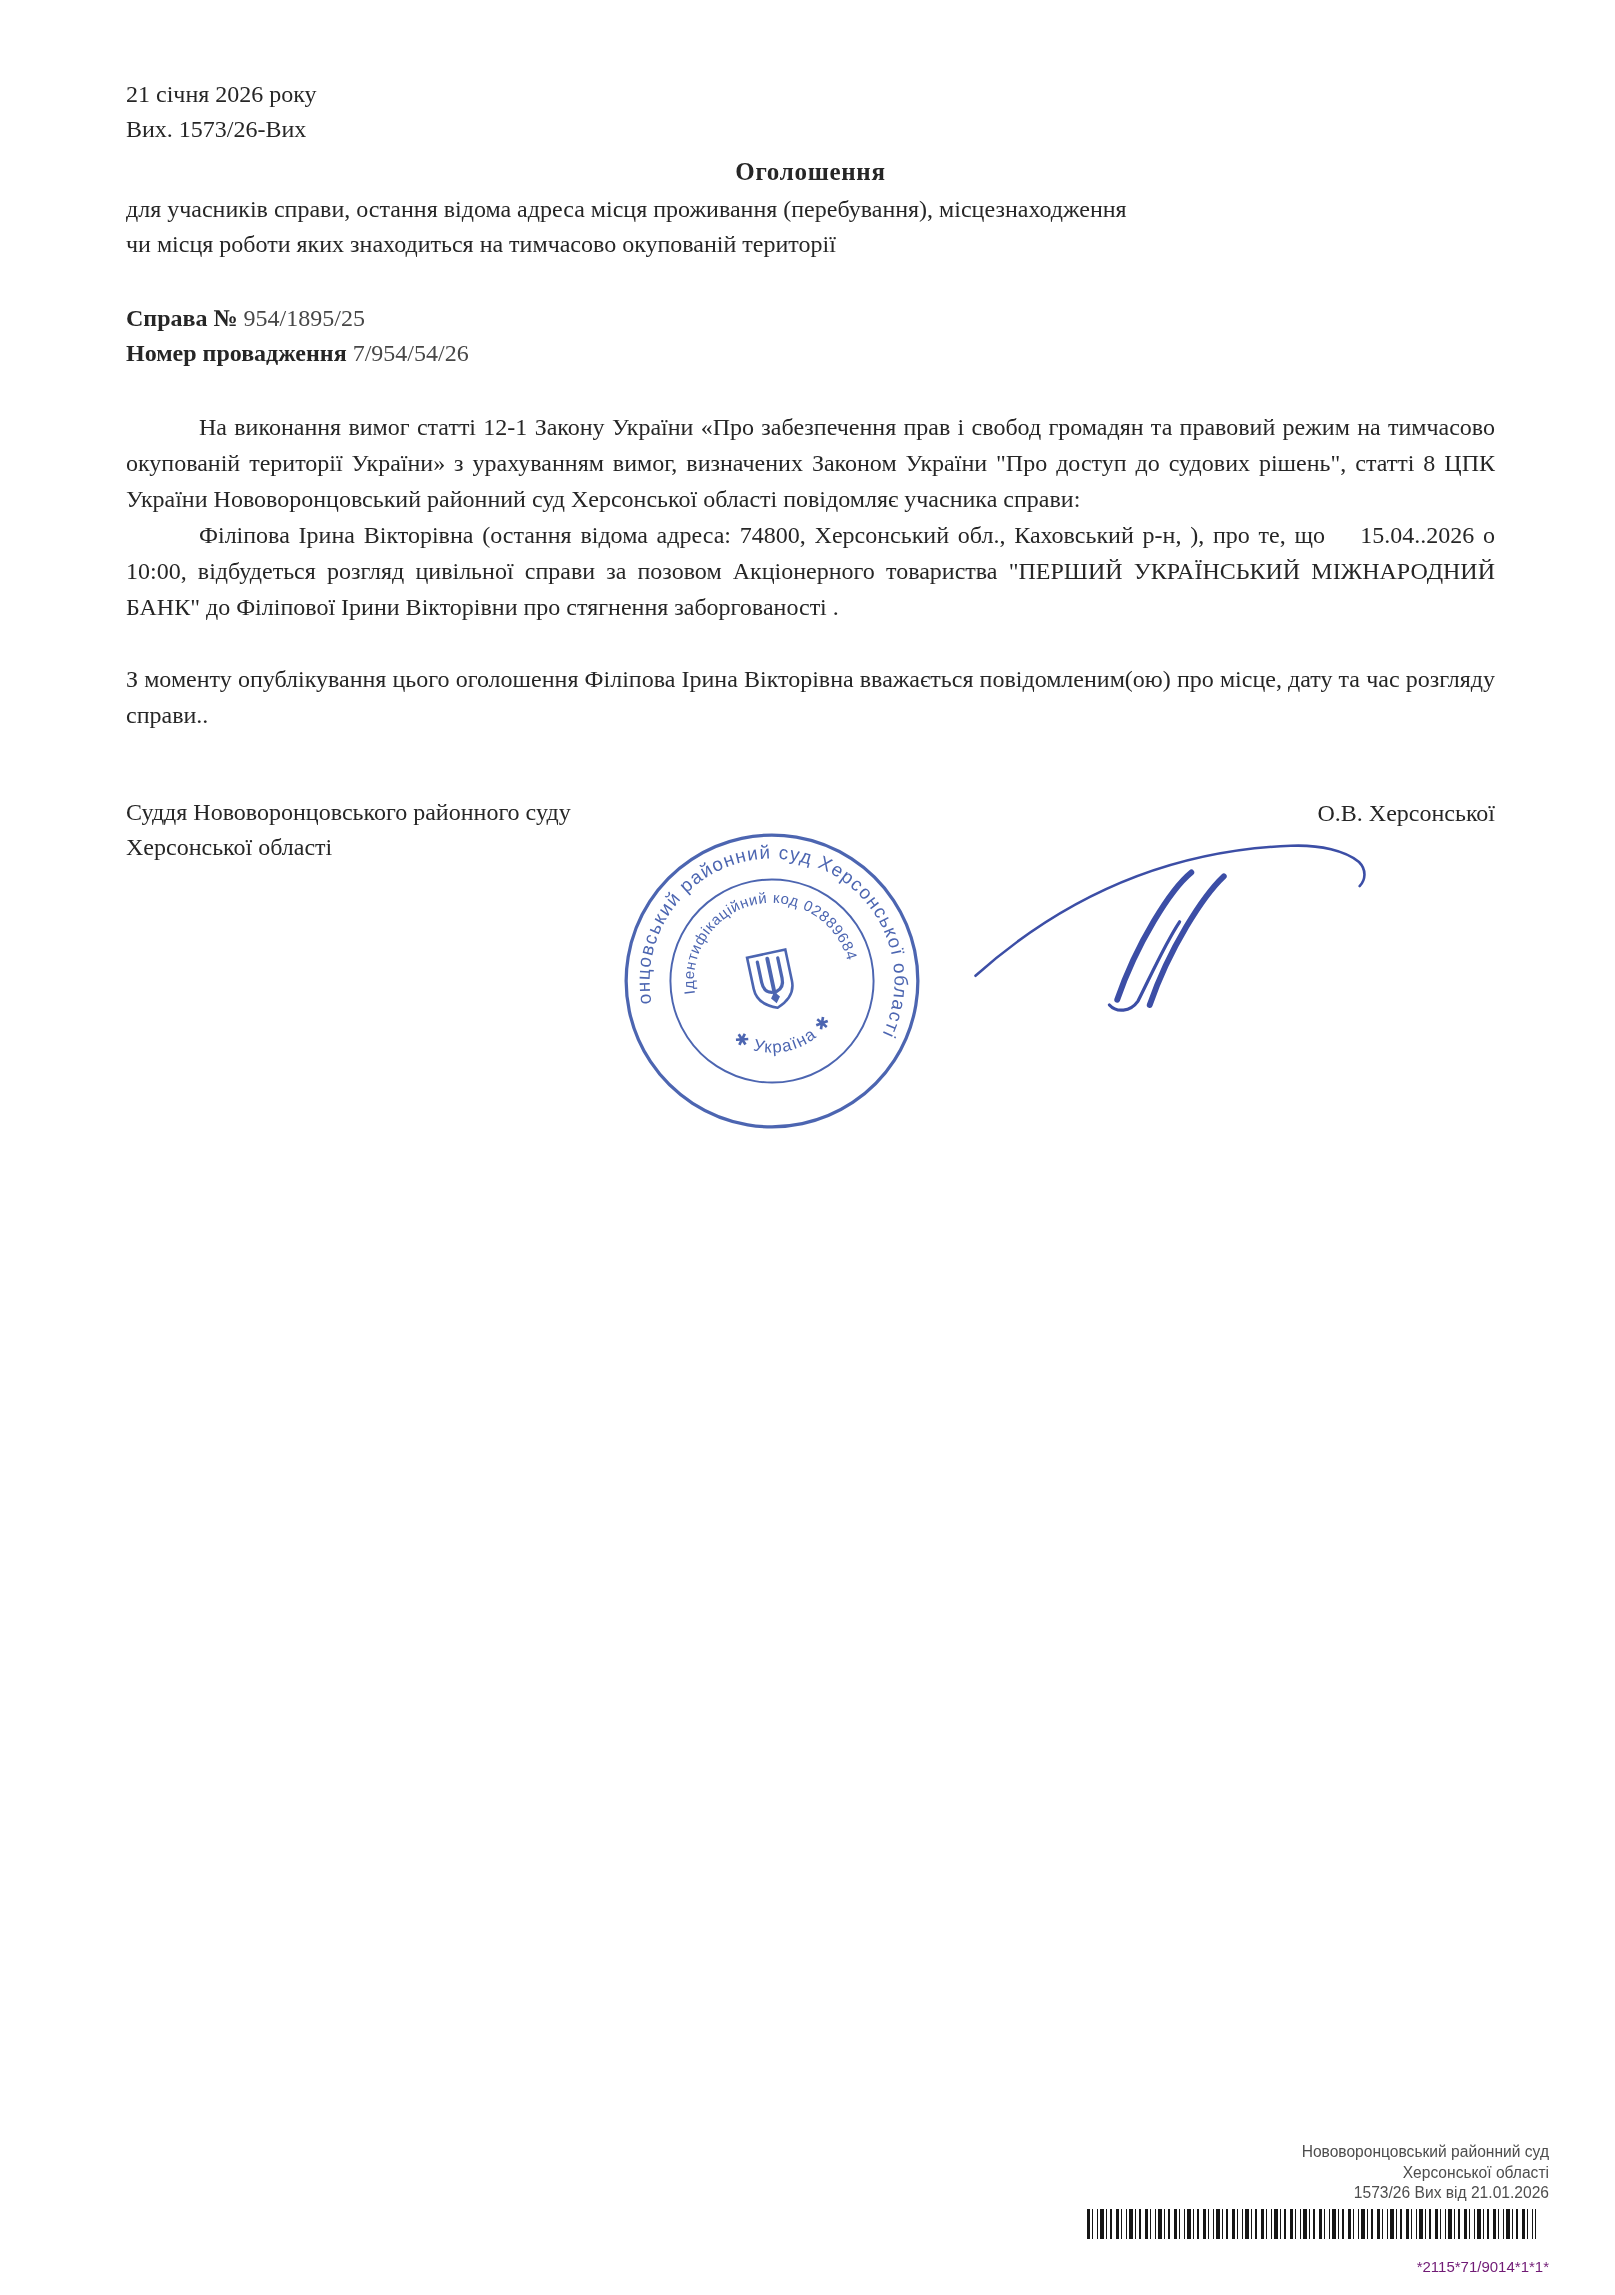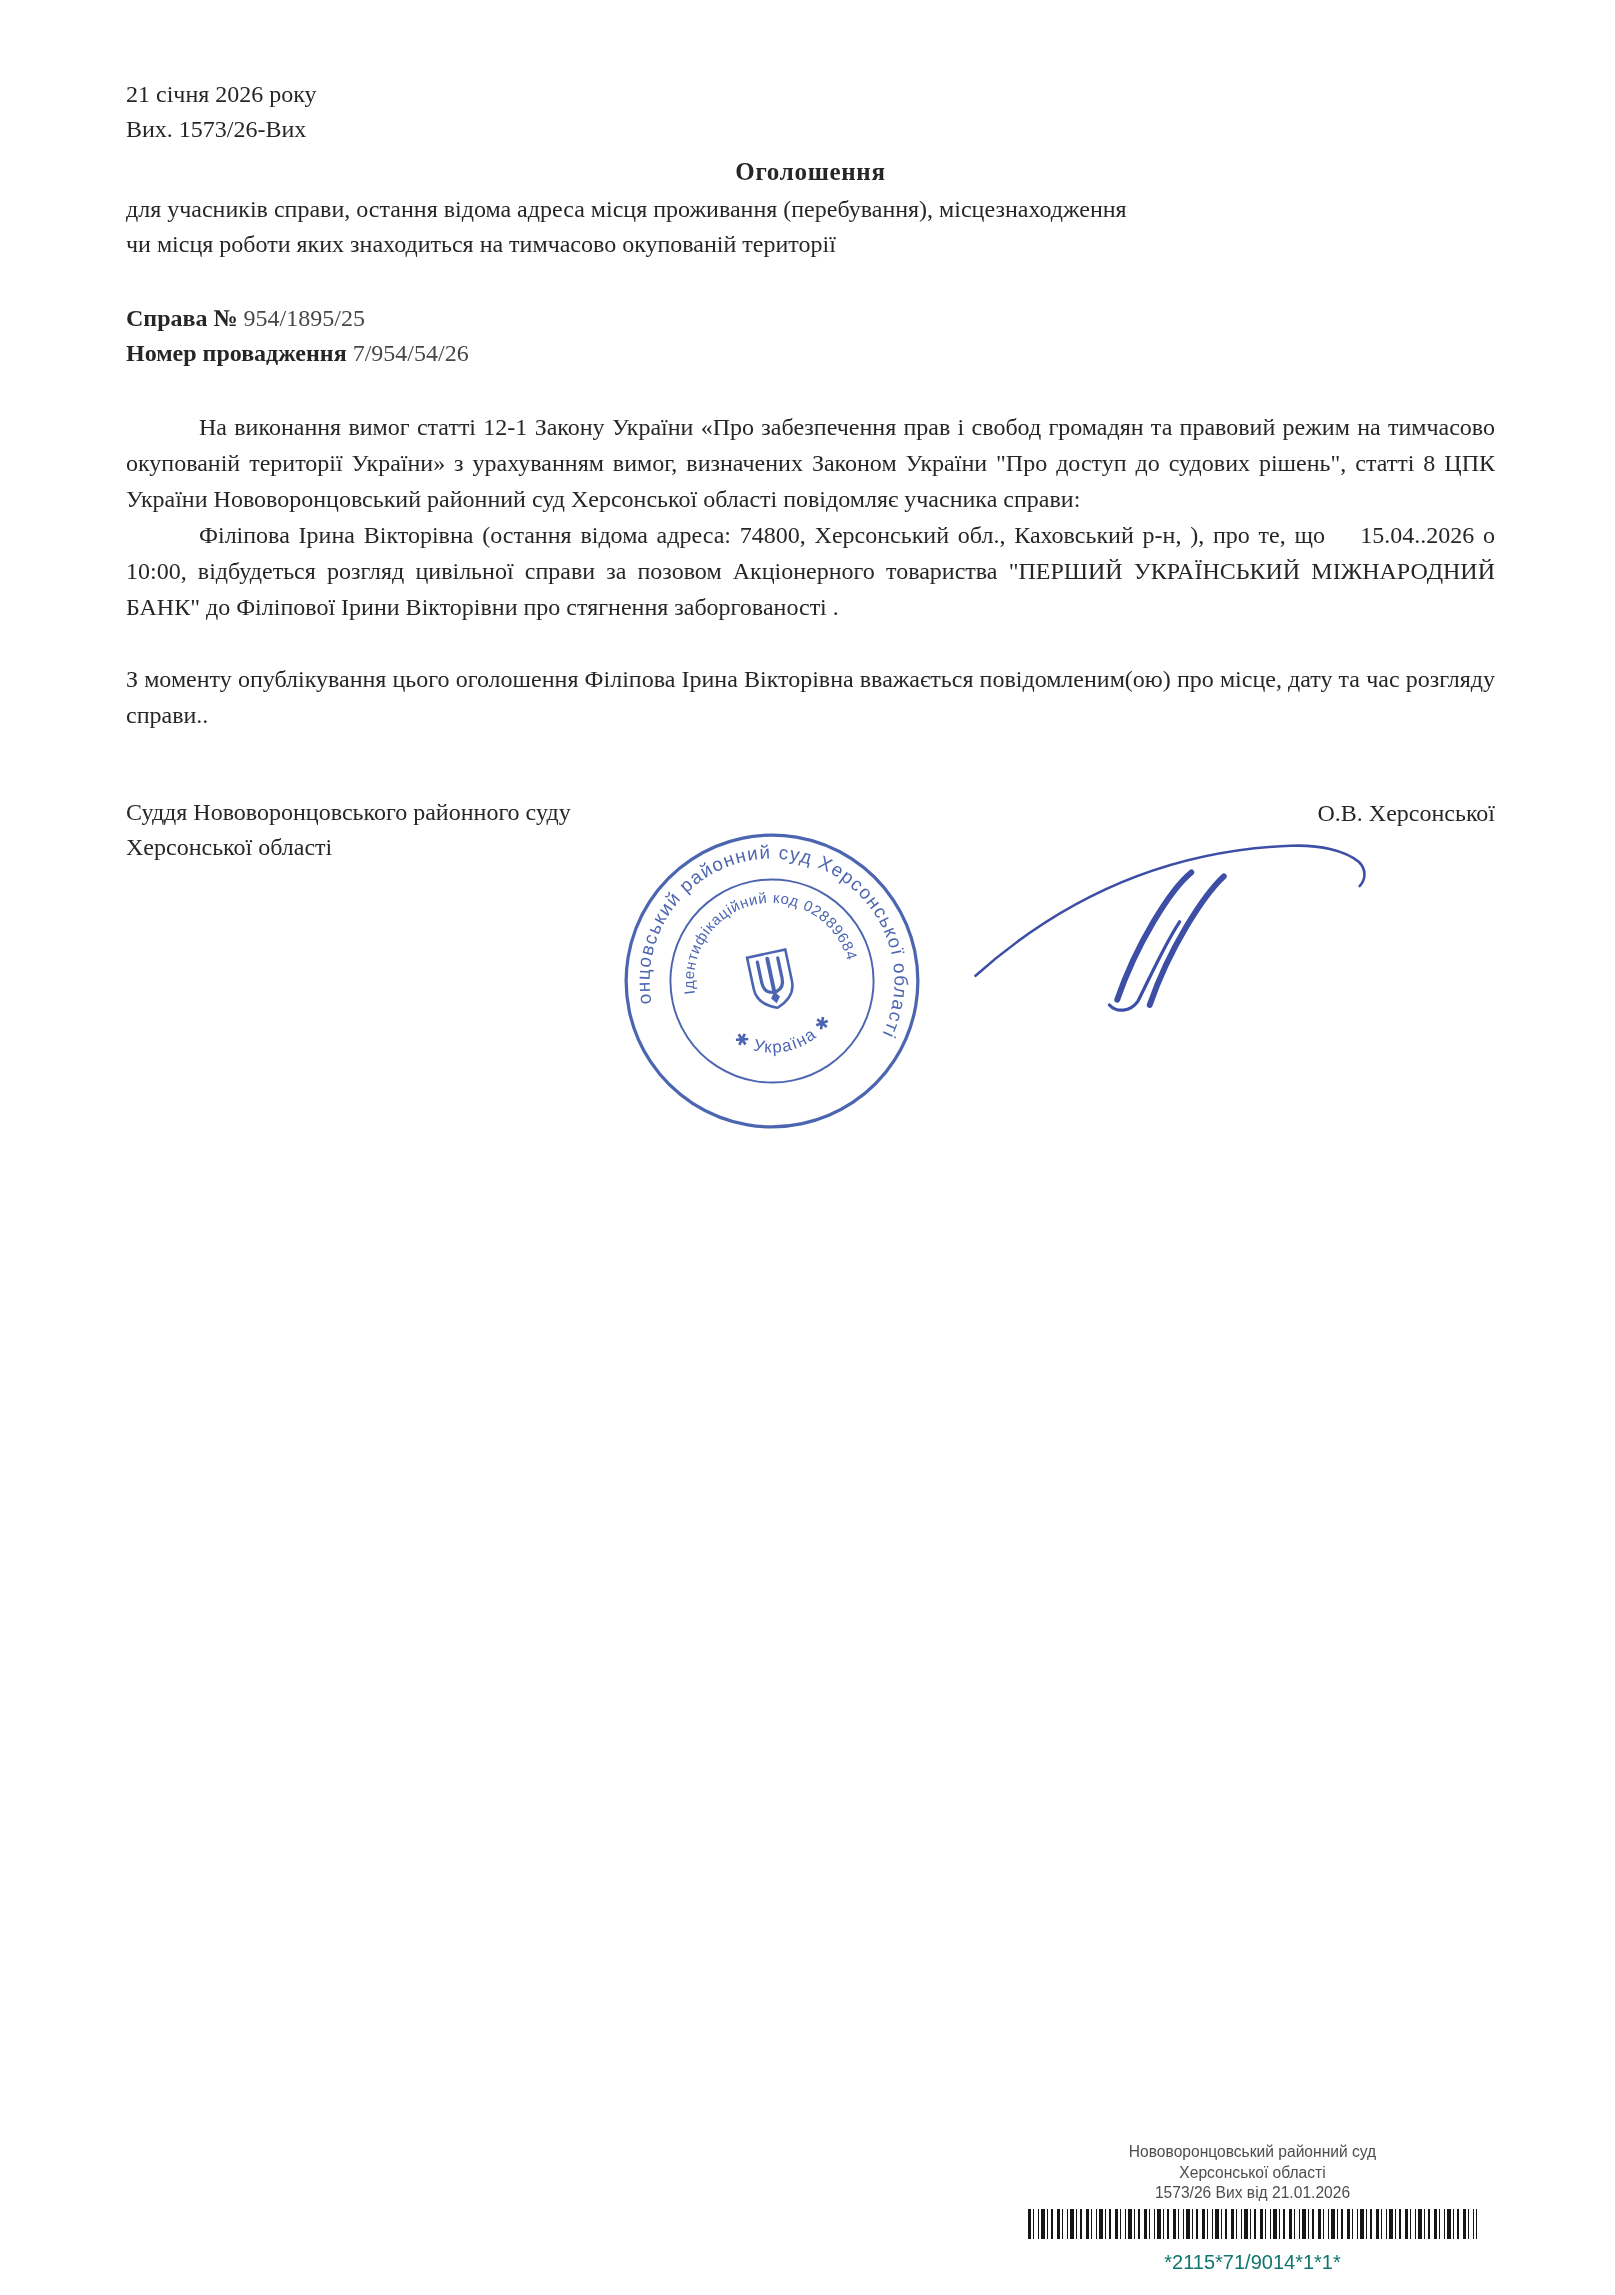--- a/index.html
+++ b/index.html
@@ -43,35 +43,35 @@
   .stamp {
     position:absolute; left:619px; top:828px;
     mix-blend-mode:multiply; opacity:0.88;
   }
   .sig {
     position:absolute; left:956px; top:810px;
     mix-blend-mode:multiply; opacity:0.92;
   }
 
   .footer {
-    position:absolute; left:1015px; top:2142px; width:475px;
+    position:absolute; left:1074px; top:2142px; width:475px;
     font-family:"Liberation Sans", sans-serif;
-    text-align:center; color:#4d4d4d; font-size:15.6px; line-height:1.32;
+    text-align:right; color:#4d4d4d; font-size:15.6px; line-height:1.32;
   }
   .barcode {
     margin:5.2px auto 0 auto; width:449px; height:30px;
     background:repeating-linear-gradient(90deg,
       #161616 0 2.6px,  #ffffff 2.6px 4.6px,
       #161616 4.6px 5.9px, #ffffff 5.9px 9.8px,
       #161616 9.8px 11px, #ffffff 11px 13px,
       #161616 13px 17px, #ffffff 17px 19px,
       #161616 19px 20px, #ffffff 20px 23.4px,
       #161616 23.4px 25px, #ffffff 25px 29px);
   }
-  .f-code { margin-top:10px; color:#0f766e; font-size:20px; }
+  .f-code { margin-top:18px; color:#701a75; font-size:15px; }
 </style>
 </head>
 <body>
 
 <div class="page">
 
   <div class="content">
 
     <div>
       <div class="hdr-line">21 січня 2026 року</div>

